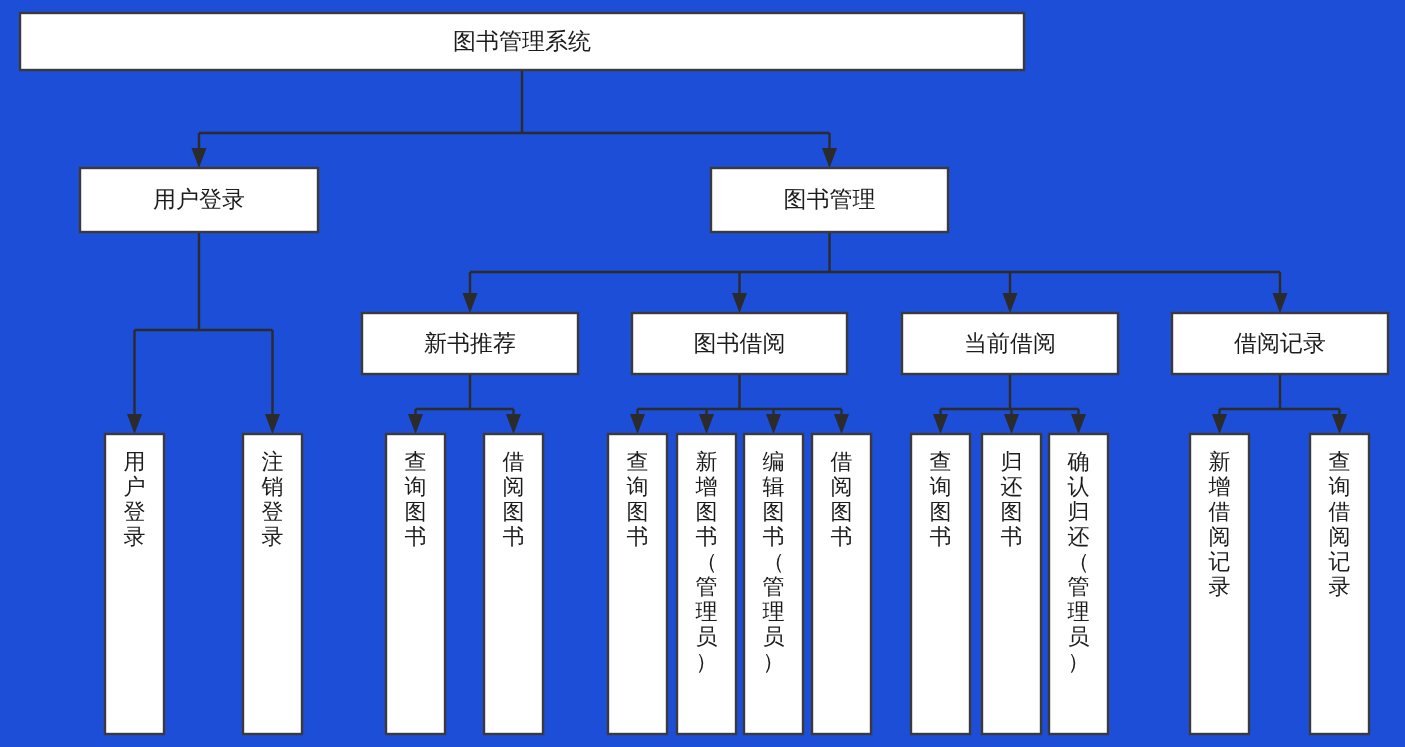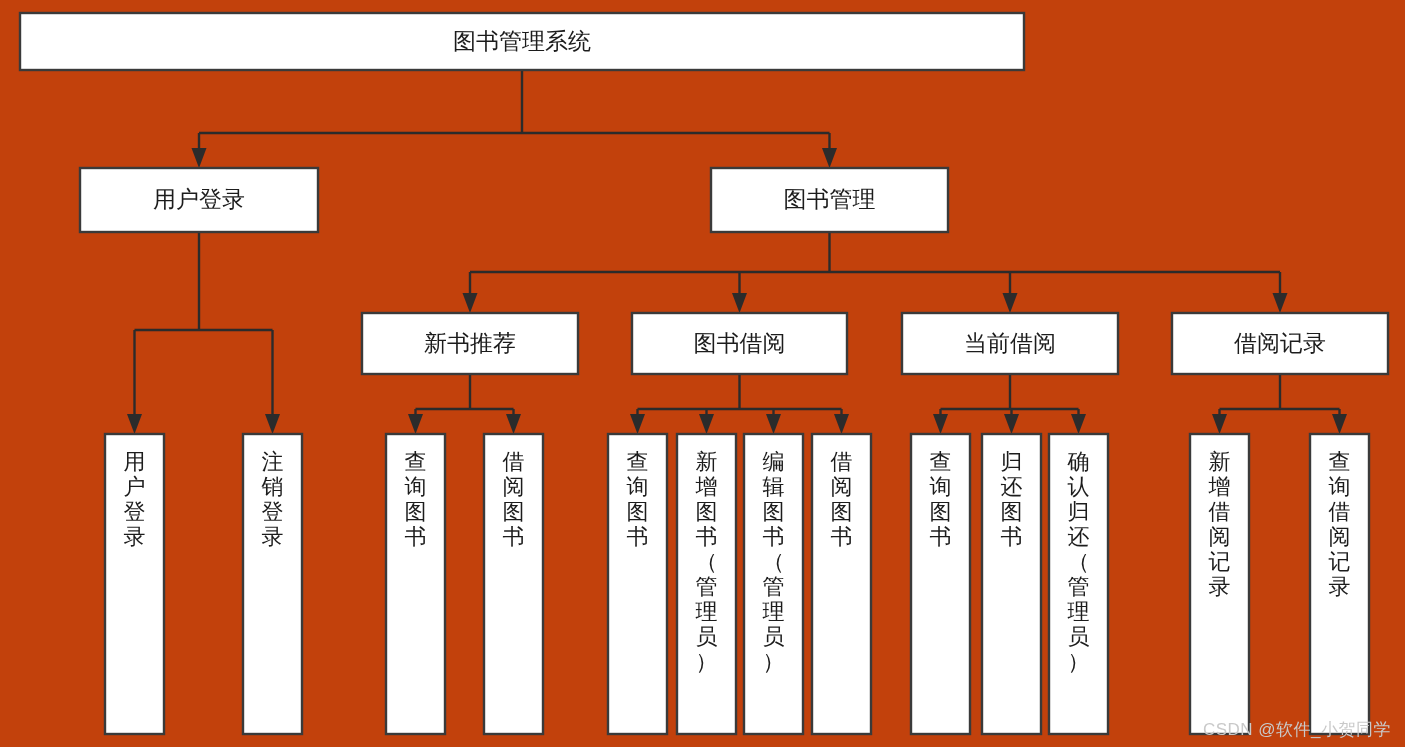--- a/index.html
+++ b/index.html
@@ -8,21 +8,21 @@
     padding: 0;
     background: #ffffff;
   }
   body {
     font-family: "Liberation Sans", "DejaVu Sans", sans-serif;
   }
   #diagram-root {
     position: relative;
     width: 1405px;
     height: 747px;
-    background: #c2410c;
+    background: #1d4ed8;
     overflow: hidden;
   }
   svg.diagram-canvas {
     position: absolute;
     left: 0;
     top: 0;
     width: 1405px;
     height: 747px;
     display: block;
   }
@@ -200,14 +200,13 @@
         <g>
           <rect x="1190" y="434" width="59" height="300" class="node-box"></rect>
           <text x="1219.5" class="node-label label-v"><tspan x="1219.5" y="462.5">新</tspan><tspan x="1219.5" y="487.5">增</tspan><tspan x="1219.5" y="512.5">借</tspan><tspan x="1219.5" y="537.5">阅</tspan><tspan x="1219.5" y="562.5">记</tspan><tspan x="1219.5" y="587.5">录</tspan></text>
         </g>
         <g>
           <rect x="1310" y="434" width="59" height="300" class="node-box"></rect>
           <text x="1339.5" class="node-label label-v"><tspan x="1339.5" y="462.5">查</tspan><tspan x="1339.5" y="487.5">询</tspan><tspan x="1339.5" y="512.5">借</tspan><tspan x="1339.5" y="537.5">阅</tspan><tspan x="1339.5" y="562.5">记</tspan><tspan x="1339.5" y="587.5">录</tspan></text>
         </g>
       </g>
   </svg>
-  <div class="watermark-text">CSDN @软件_小贺同学</div>
 </div>
 
 </body></html>

